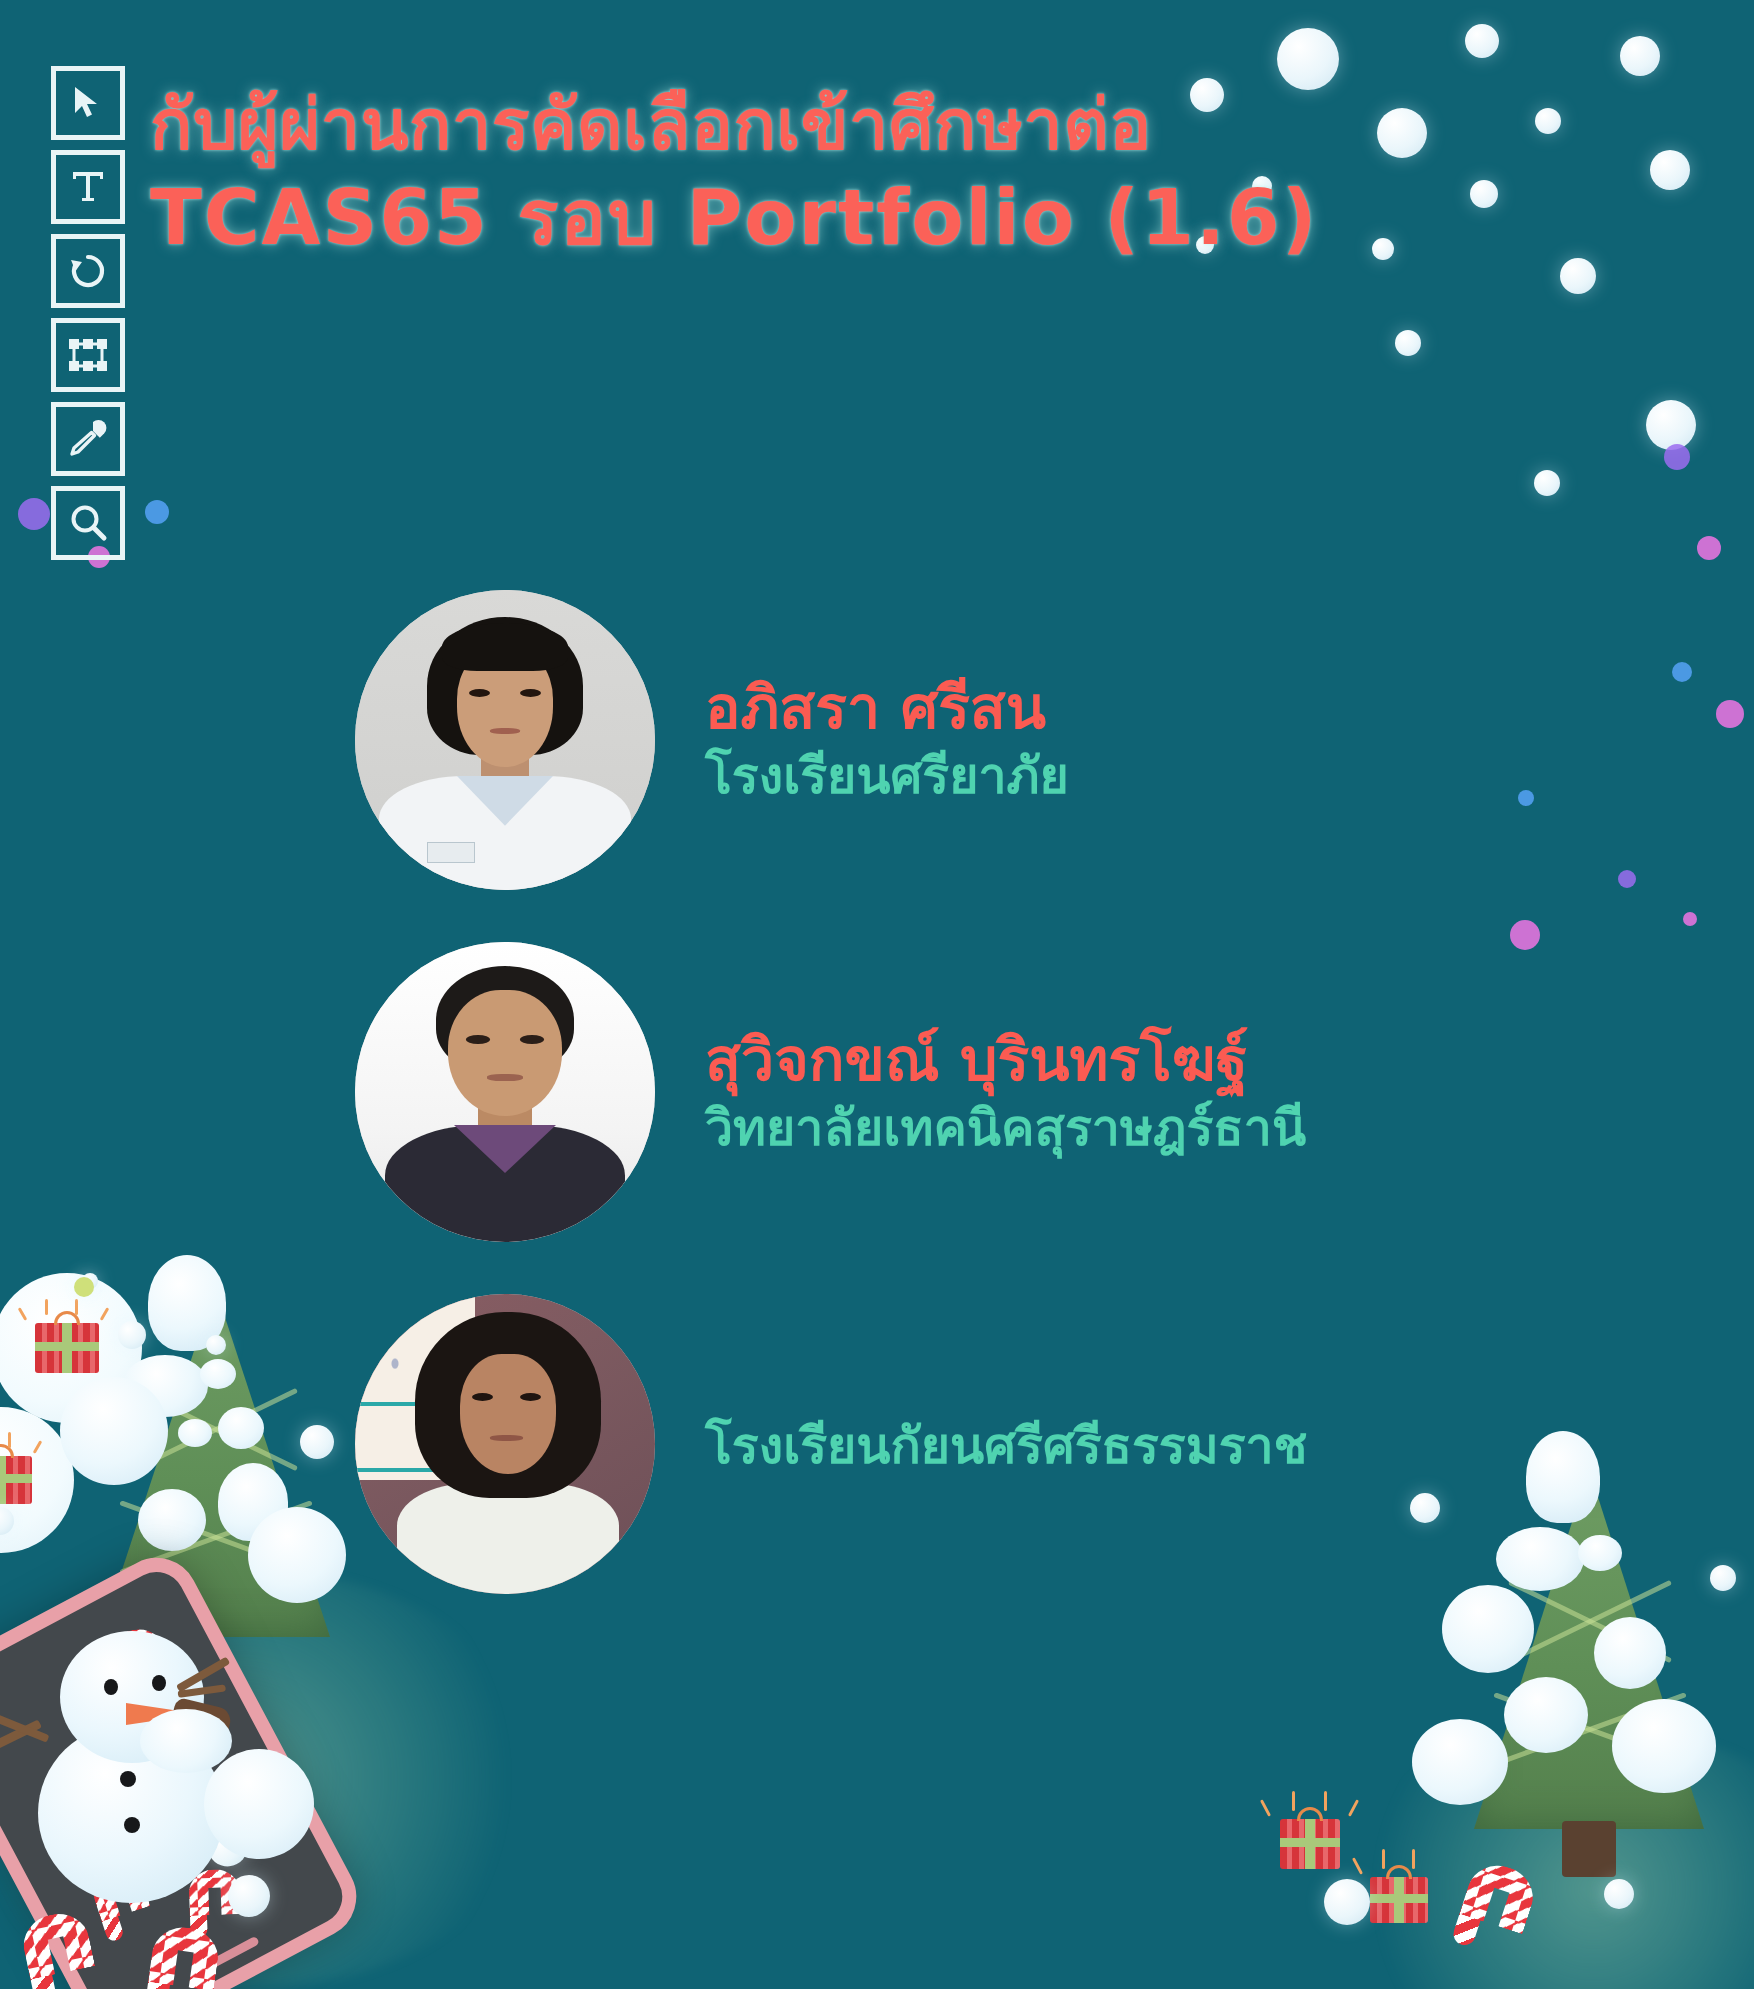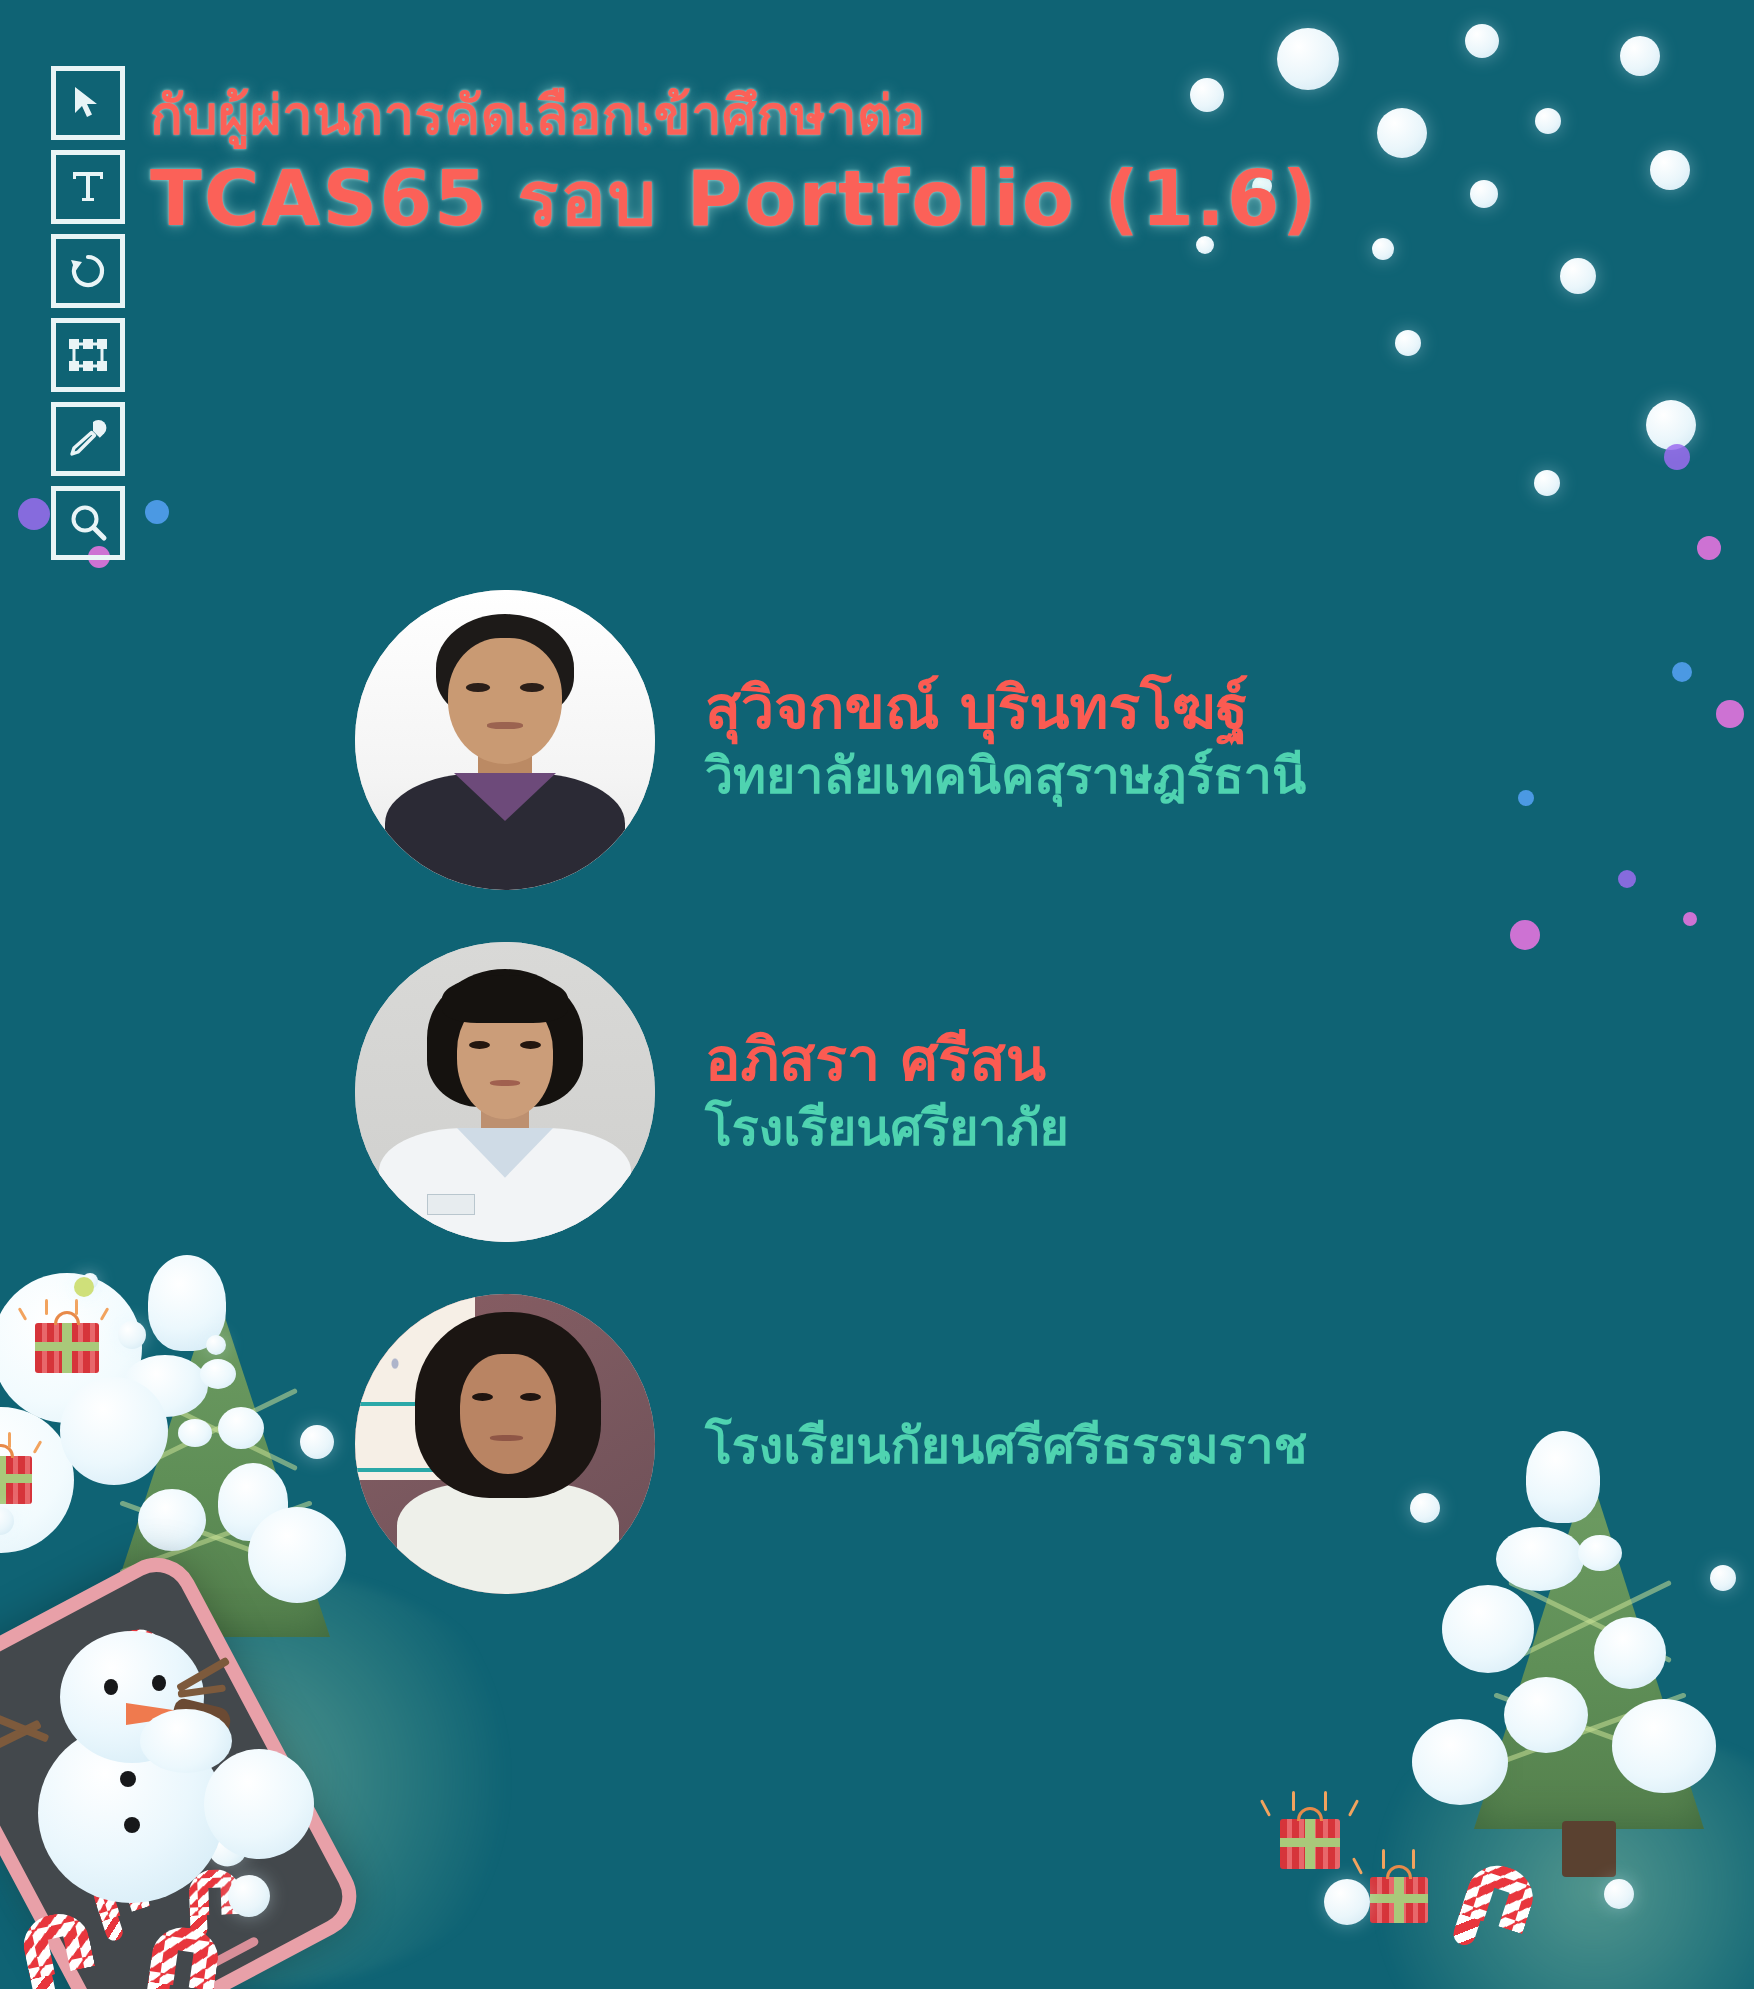--- a/index.html
+++ b/index.html
@@ -126,21 +126,21 @@
     display:flex; flex-direction:column;
   }
   .hl {
     color:#fb6158;
     font-weight:700;
     letter-spacing:.5px;
     text-shadow:0 0 14px rgba(180,240,235,.55), 0 0 3px rgba(190,245,240,.8);
     white-space:nowrap;
   }
   #hl1 { font-size:74px; line-height:1.12; }
-  #hl2 { font-size:54px; line-height:1.18; margin-top:6px; }
+  #hl2 { font-size:70px; line-height:1.18; margin-top:6px; }
   #hl3 { font-size:76px; line-height:1.18; margin-top:6px; letter-spacing:2px; }
 
   
   #students { position:absolute; left:355px; top:590px; z-index:5; width:1300px; }
   .student { display:flex; align-items:center; margin-bottom:52px; }
 
   .avatar {
     width:300px; height:300px; border-radius:50%;
     overflow:hidden; flex:0 0 300px; position:relative;
     background:#cfcfcf;
@@ -409,56 +409,56 @@
 <div id="headline">
   <div class="hl" id="hl2">กับผู้ผ่านการคัดเลือกเข้าศึกษาต่อ</div>
   <div class="hl" id="hl3">TCAS65 รอบ Portfolio (1.6)</div>
 </div>
 
 <div id="students">
 
   <div class="student">
     <div class="avatar">
       <div class="ph">
-        <div class="p1-bg"></div>
-        <div class="p1-shirt"></div>
-        <div class="p1-neck"></div>
-        <div class="p1-coll"></div>
-        <div class="p1-hair"></div>
-        <div class="p1-face"></div>
-        <div class="p1-eye" style="left:37%;"></div>
-        <div class="p1-eye" style="left:55%;"></div>
-        <div class="p1-mouth"></div>
-      </div>
-    </div>
-    <div class="sinfo">
-      <div class="sname">สุวิจกขณ์ บุรินทรโฆฐ์</div>
-      <div class="sschool">วิทยาลัยเทคนิคสุราษฎร์ธานี</div>
-    </div>
-  </div>
-
-  <div class="student">
-    <div class="avatar">
-      <div class="ph">
         <div class="p2-bg"></div>
         <div class="p2-shirt"></div>
         <div class="p2-neck"></div>
         <div class="p2-coll"></div>
         <div class="p2-hair"></div>
         <div class="p2-face"></div>
         <div class="p2-bang"></div>
         <div class="p2-eye" style="left:38%;"></div>
         <div class="p2-eye" style="left:55%;"></div>
         <div class="p2-mouth"></div>
         <div class="p2-tag"></div>
       </div>
     </div>
     <div class="sinfo">
       <div class="sname">อภิสรา ศรีสน</div>
       <div class="sschool">โรงเรียนศรียาภัย</div>
+    </div>
+  </div>
+
+  <div class="student">
+    <div class="avatar">
+      <div class="ph">
+        <div class="p1-bg"></div>
+        <div class="p1-shirt"></div>
+        <div class="p1-neck"></div>
+        <div class="p1-coll"></div>
+        <div class="p1-hair"></div>
+        <div class="p1-face"></div>
+        <div class="p1-eye" style="left:37%;"></div>
+        <div class="p1-eye" style="left:55%;"></div>
+        <div class="p1-mouth"></div>
+      </div>
+    </div>
+    <div class="sinfo">
+      <div class="sname">สุวิจกขณ์ บุรินทรโฆฐ์</div>
+      <div class="sschool">วิทยาลัยเทคนิคสุราษฎร์ธานี</div>
     </div>
   </div>
 
   <div class="student">
     <div class="avatar">
       <div class="ph">
         <div class="p3-bg"></div>
         <div class="p3-wall"></div>
         <div class="p3-line" style="left:0;top:36%;width:40%;"></div>
         <div class="p3-line" style="left:0;top:58%;width:40%;"></div>

